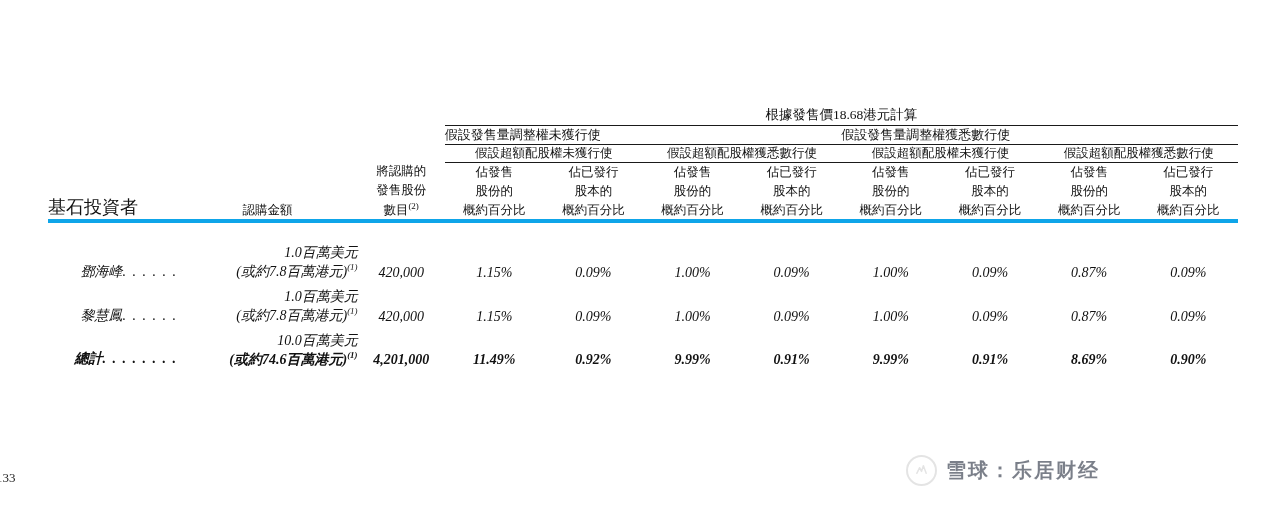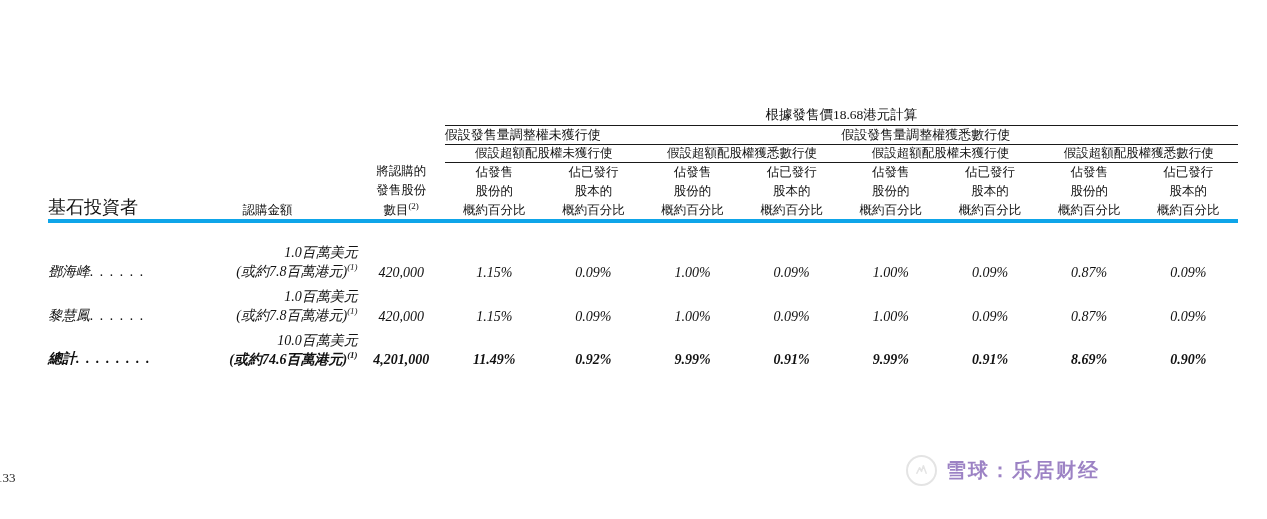--- a/index.html
+++ b/index.html
@@ -86,21 +86,21 @@
   .headrule td {
     border-bottom: 4px solid #0ea5e9;
   }
   .body-row td {
     font-size: 14px;
     padding-top: 1px;
     padding-bottom: 1px;
     font-style: italic;
   }
   .name-cell {
-    text-align: left;
+    text-align: right;
     white-space: nowrap;
     font-size: 14px;
   }
   .amount-cell {
     text-align: right;
     white-space: nowrap;
     font-size: 14px;
     padding-right: 10px;
     margin-top: 31px;
   }
@@ -146,21 +146,21 @@
     border-radius: 50%;
     border: 2px solid #cfcfcf;
     display: flex;
     align-items: center;
     justify-content: center;
   }
   .wm-circle svg { display: block; }
   .wm-text {
     font-family: Liberation Serif, serif;
     font-size: 20px;
-    color: #4c1d95;
+    color: #0f172a;
     letter-spacing: 2px;
     font-weight: bold;
     text-align: right;
   }
 </style>
 </head>
 <body>
 
 <div class="page">
 

